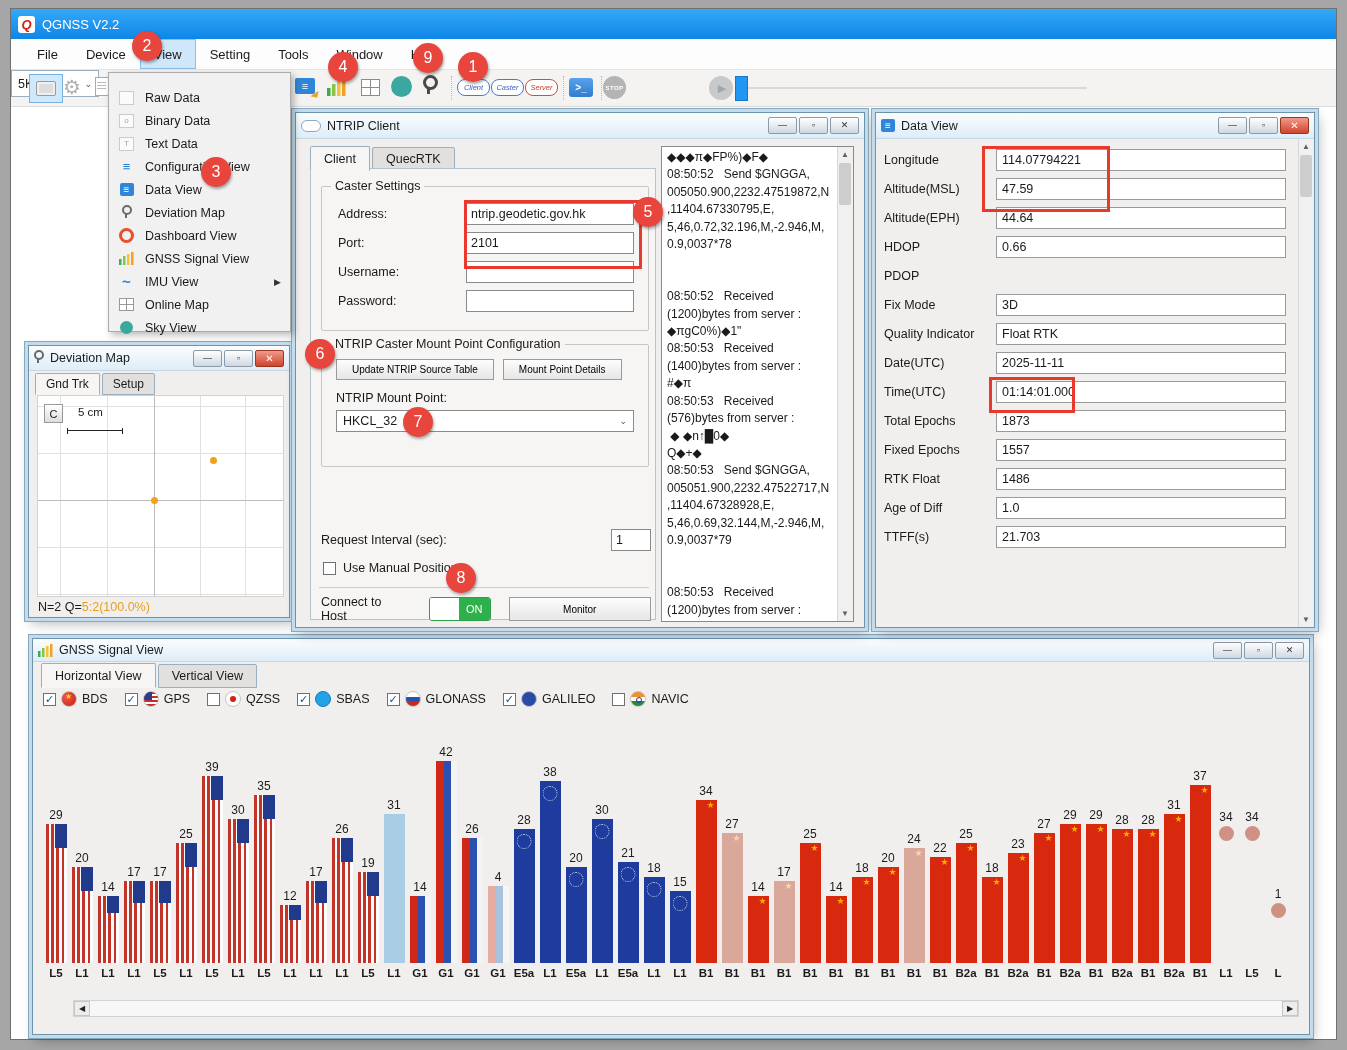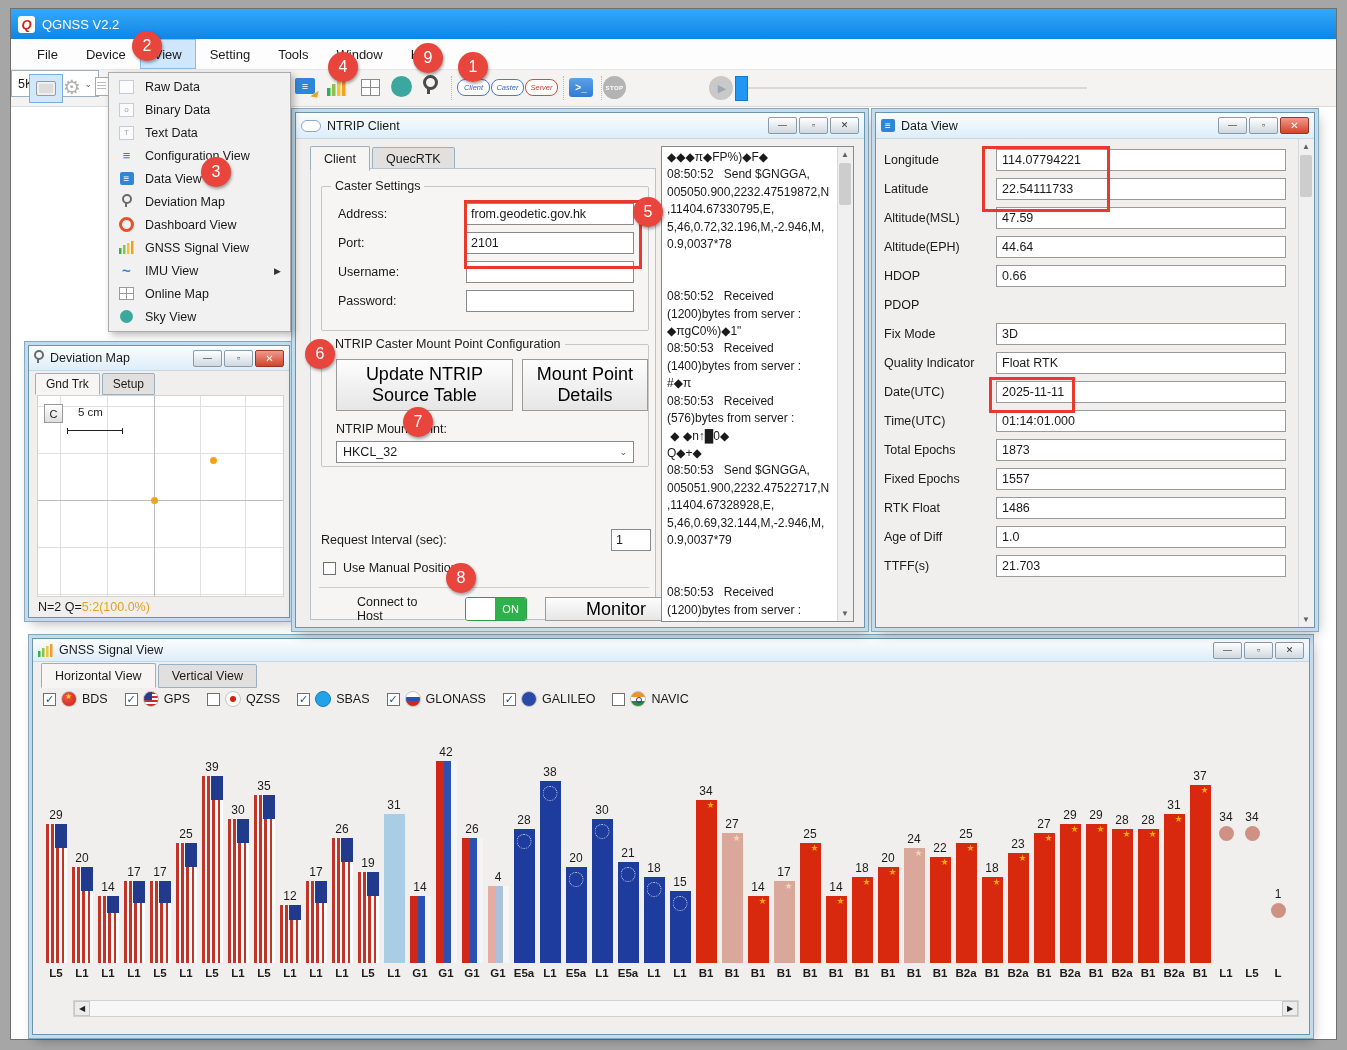--- a/index.html
+++ b/index.html
@@ -34,21 +34,21 @@
   .pin-glyph::after{content:"";position:absolute;left:1px;top:9px;width:3px;height:7px;background:#4a4a4a;}
   .cloud{width:31px;height:15px;border:1.5px solid #4a78d8;border-radius:8px;background:#fff;color:#3a5fc8;font-size:7.5px;font-style:italic;display:flex;align-items:center;justify-content:center;}
   .cloud.red{border-color:#d84a3a;color:#c83a2a;}
   .term-glyph{width:24px;height:19px;background:linear-gradient(#5aa2e8,#2f7cd0);border-radius:3px;color:#fff;font-size:10px;font-weight:bold;display:flex;align-items:center;justify-content:center;}
   .stop-glyph{width:23px;height:23px;border-radius:50%;background:#b4b4b4;color:#fff;font-size:6px;font-weight:bold;display:flex;align-items:center;justify-content:center;letter-spacing:.5px;}
   #tb-combo{left:620px;top:5px;width:74px;height:25px;border:1px solid #9ab0c0;background:#fff;font-size:12.5px;display:flex;align-items:center;justify-content:space-between;padding:0 6px;}
   .play-glyph{width:24px;height:24px;border-radius:50%;background:#c9c9c9;color:#9aa8b4;font-size:11px;display:flex;align-items:center;justify-content:center;padding-left:2px;box-sizing:border-box;}
   #tb-slider{position:absolute;left:724px;top:17px;width:352px;height:2px;background:#d8d8d8;}
   #tb-slider-handle{position:absolute;left:724px;top:6px;width:11px;height:23px;background:#2196f3;border:1px solid #1478c8;}
   
-  #view-menu{position:absolute;left:108px;top:72px;width:183px;height:260px;background:#f1f1f1;border:1px solid #ababab;box-shadow:3px 3px 7px rgba(0,0,0,.28);z-index:60;padding-top:2px;box-sizing:border-box;}
+  #view-menu{position:absolute;left:108px;top:72px;width:183px;height:260px;background:#f1f1f1;border:1px solid #ababab;box-shadow:3px 3px 7px rgba(0,0,0,.28);z-index:60;padding-top:13px;box-sizing:border-box;}
   .vm-item{height:23px;display:flex;align-items:center;gap:10px;padding-left:9px;font-size:12.5px;}
   .vm-ico{width:17px;display:flex;justify-content:center;align-items:center;}
   .vm-arrow{margin-left:auto;margin-right:9px;font-size:9px;color:#333;}
   .ico-doc{width:13px;height:12px;background:#fbfbfb;border:1px solid #c2cdd8;font-size:8px;color:#9aa8b8;display:flex;align-items:center;justify-content:center;}
   .ico-config{color:#2a7fd4;font-size:13px;font-weight:bold;}
   .ico-dataview{width:14px;height:13px;background:#2f86d8;border-radius:2px;color:#fff;font-size:10px;display:flex;align-items:center;justify-content:center;}
   .ico-dash{width:9px;height:9px;border:3px solid #e8502a;border-radius:50%;}
   .ico-bars-s{width:15px;height:13px;background:
      linear-gradient(#35b04a,#35b04a) 0 100%/2.5px 6px no-repeat,
      linear-gradient(#8bc34a,#8bc34a) 4px 100%/2.5px 9px no-repeat,
@@ -75,29 +75,29 @@
   #nt-tabs{position:absolute;left:14px;top:33px;}
   #nt-panel{position:absolute;left:14px;top:55px;width:344px;height:450px;border:1px solid #b8c4cc;background:#f6f5f4;}
   fieldset{position:absolute;border:1px solid #c6c6c6;border-radius:2px;margin:0;padding:0;}
   legend{font-size:12.5px;padding:0 4px;margin-left:9px;}
   #fs-caster{left:10px;top:10px;width:326px;height:150px;}
   .nt-grid{display:grid;grid-template-columns:128px 168px;row-gap:7px;padding:10px 0 0 16px;align-items:center;}
   .nt-label{font-size:12.5px;}
   .nt-input{height:22px;border:1px solid #8a8a8a;background:#fff;font-size:12.5px;padding:0 4px;display:flex;align-items:center;box-sizing:border-box;}
   #fs-mount{left:10px;top:168px;width:326px;height:128px;}
   .nt-btnrow{display:flex;gap:9px;padding:8px 0 0 14px;}
-  .nt-btn{border:1px solid #9a9a9a;background:linear-gradient(#fdfdfd,#e6e6e6);font-size:18px;padding:4px 6px;}
+  .nt-btn{border:1px solid #9a9a9a;background:linear-gradient(#fdfdfd,#e6e6e6);font-size:10px;padding:4px 15px;}
   .nt-mountlabel{font-size:12.5px;padding:11px 0 0 14px;}
   #mount-select{display:flex;justify-content:space-between;align-items:center;border:1px solid #8a8a8a;background:#fff;height:22px;margin:5px 14px 0 14px;padding:0 6px;font-size:12.5px;box-sizing:border-box;}
   #req-row{position:absolute;left:10px;top:360px;width:330px;display:flex;justify-content:space-between;align-items:center;font-size:12.5px;}
   #req-input{width:40px;height:22px;}
   #manual-row{position:absolute;left:12px;top:392px;display:flex;gap:7px;align-items:center;font-size:12.5px;}
   .cbx{width:13px;height:13px;border:1px solid #707070;background:#fff;box-sizing:border-box;font-size:11px;line-height:11px;color:#1a4f8f;display:flex;align-items:center;justify-content:center;}
   #nt-hr{position:absolute;left:8px;top:418px;width:330px;border-top:1px solid #cdcdcd;}
-  #connect-row{position:absolute;left:10px;top:428px;width:330px;height:24px;display:flex;align-items:center;font-size:12.5px;margin-left:36px;}
+  #connect-row{position:absolute;left:10px;top:428px;width:330px;height:24px;display:flex;align-items:center;font-size:12.5px;}
   .tgl{display:flex;border:1px solid #2e9e48;border-radius:3px;overflow:hidden;height:22px;margin-left:22px;}
   .tgl .off{width:30px;background:#fff;}
   .tgl .on{width:32px;background:#2eb14c;color:#fff;font-size:11px;display:flex;align-items:center;justify-content:center;}
   #monitor-btn{margin-left:18px;width:147px;height:24px;display:flex;align-items:center;justify-content:center;}
   #nt-log{position:absolute;left:365px;top:33px;width:193px;height:476px;background:#fff;border:1px solid #8a8a8a;box-sizing:border-box;}
   #nt-log pre{margin:0;position:absolute;left:5px;top:2px;right:17px;bottom:2px;overflow:hidden;font-family:"Liberation Sans","DejaVu Sans",sans-serif;font-size:12px;line-height:17.4px;white-space:pre-wrap;word-break:break-all;}
   .vscroll{position:absolute;right:0;top:0;bottom:0;width:15px;background:#f0f0f0;border-left:1px solid #d8d8d8;}
   .vs-btn{position:absolute;left:0;width:14px;height:15px;background:#f0f0f0;color:#606060;font-size:8px;display:flex;align-items:center;justify-content:center;}
   .vs-btn.up{top:0;} .vs-btn.down{bottom:0;}
   .vs-thumb{position:absolute;left:1px;top:16px;width:12px;height:42px;background:#cdcdcd;border-radius:2px;}
@@ -320,21 +320,21 @@
         <span class="wbtn">▫</span>
         <span class="wbtn">✕</span>
       </span>
     </div>
     <div id="nt-tabs"><span class="tab active">Client</span><span class="tab">QuecRTK</span></div>
     <div id="nt-panel">
       <fieldset id="fs-caster">
         <legend>Caster Settings</legend>
         <div class="nt-grid" id="caster-fields">
             <span class="nt-label">Address:</span>
-            <span class="nt-input">from.geodetic.gov.hk</span>
+            <span class="nt-input">ntrip.geodetic.gov.hk</span>
             <span class="nt-label">Port:</span>
             <span class="nt-input">2101</span>
             <span class="nt-label">Username:</span>
             <span class="nt-input"></span>
             <span class="nt-label">Password:</span>
             <span class="nt-input"></span>
           </div>
       </fieldset>
       <fieldset id="fs-mount">
         <legend>NTRIP Caster Mount Point Configuration</legend>
@@ -411,24 +411,20 @@
         <span class="wbtn">▫</span>
         <span class="wbtn red">✕</span>
       </span>
     </div>
     <div id="dv-rows">
         <div class="dv-row">
           <span class="dv-label">Longitude</span>
           <span class="dv-val">114.07794221</span>
         </div>
         <div class="dv-row">
-          <span class="dv-label">Latitude</span>
-          <span class="dv-val">22.54111733</span>
-        </div>
-        <div class="dv-row">
           <span class="dv-label">Altitude(MSL)</span>
           <span class="dv-val">47.59</span>
         </div>
         <div class="dv-row">
           <span class="dv-label">Altitude(EPH)</span>
           <span class="dv-val">44.64</span>
         </div>
         <div class="dv-row">
           <span class="dv-label">HDOP</span>
           <span class="dv-val">0.66</span>

